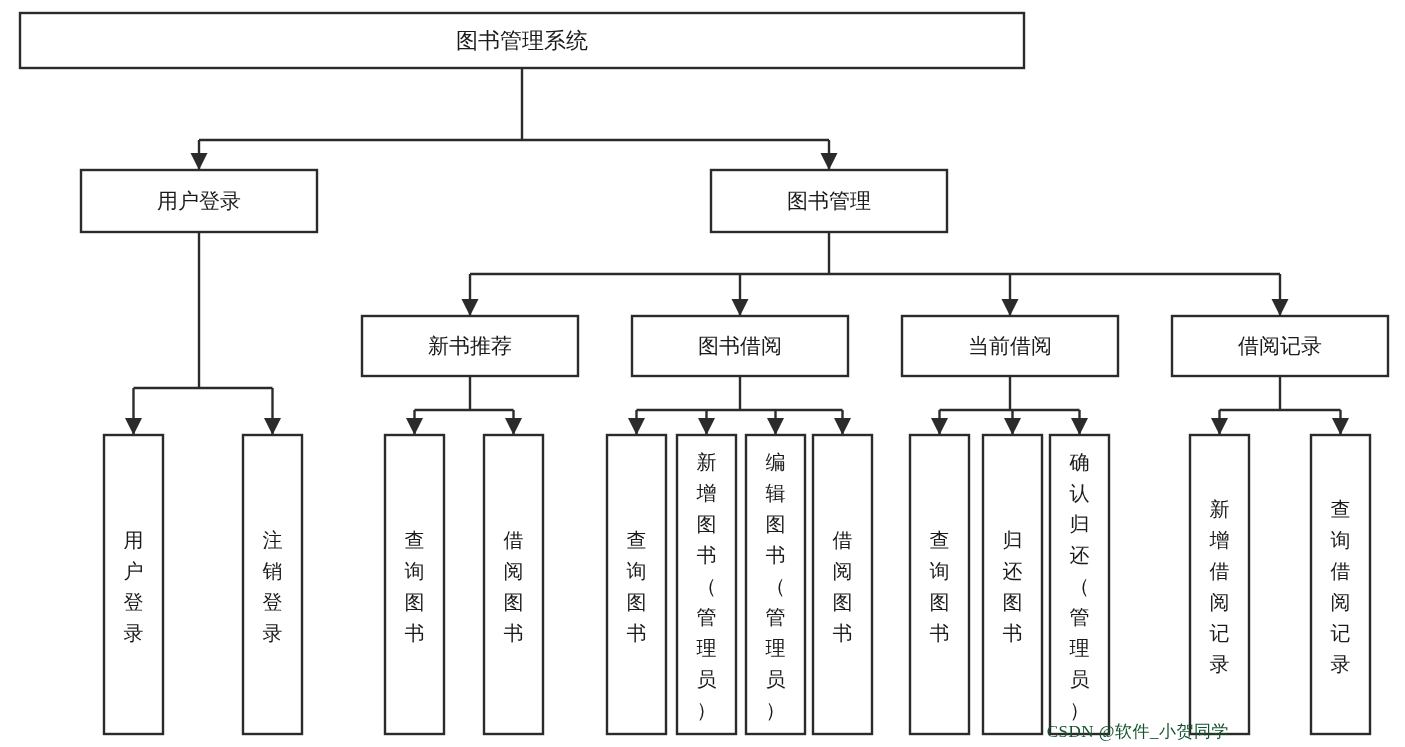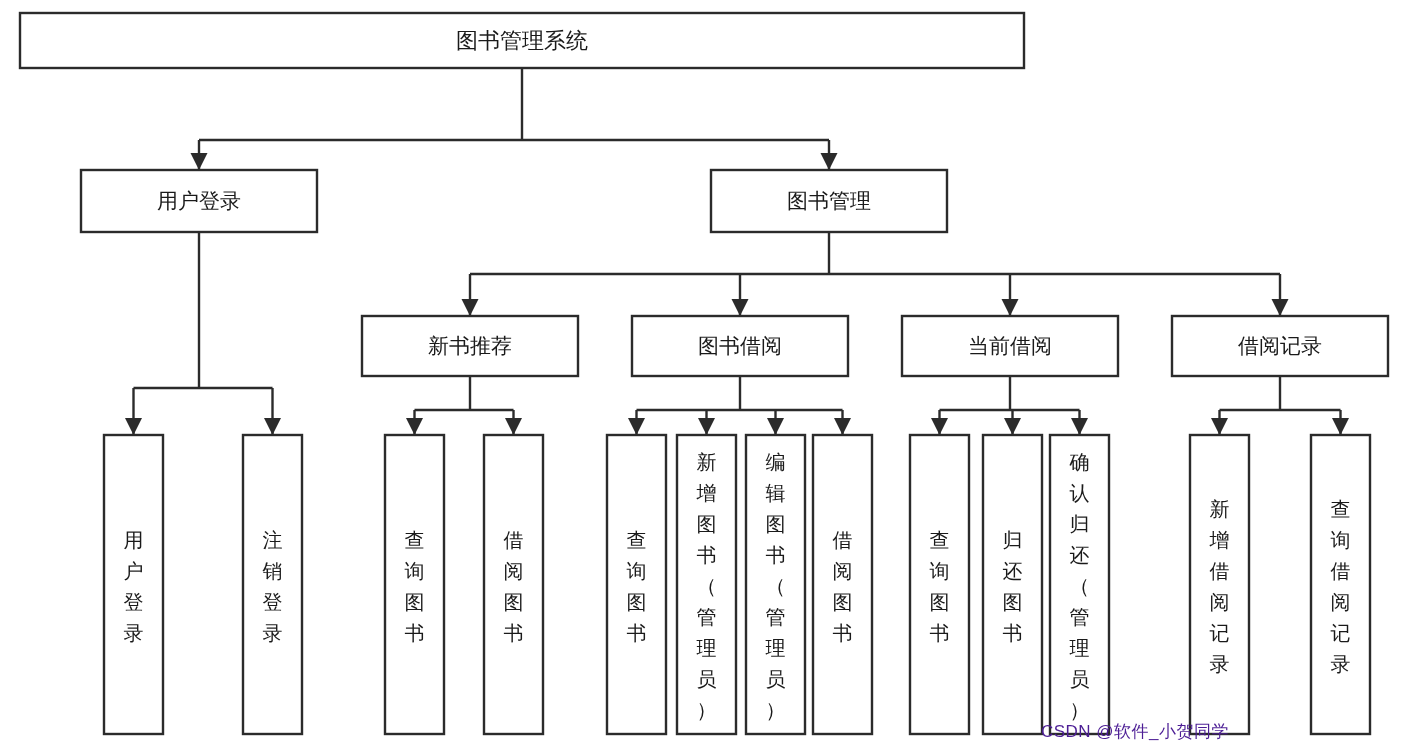--- a/index.html
+++ b/index.html
@@ -55,23 +55,23 @@
     stroke-linecap: butt;
   }
   .arrow-head {
     fill: #2b2b2b;
     stroke: none;
   }
   .watermark {
     position: absolute;
     right: 10px;
     bottom: 4px;
-    color: #4c1d95;
+    color: #14532d;
     font-size: 17px;
-    font-family: Liberation Sans, sans-serif;
+    font-family: Liberation Serif, serif;
     letter-spacing: 0.5px;
     white-space: nowrap;
     pointer-events: none;
   }
 </style>
 </head>
 <body>
 
 <div id="diagram-root">
   <svg class="diagram-canvas" id="diagram-svg" viewBox="0 0 1405 747" xmlns="http://www.w3.org/2000/svg">

